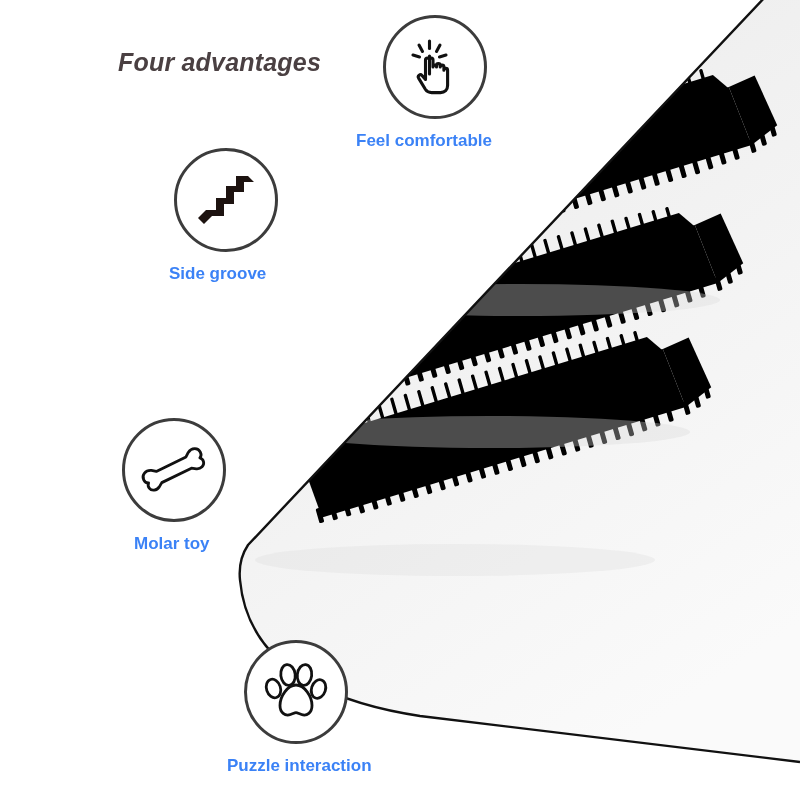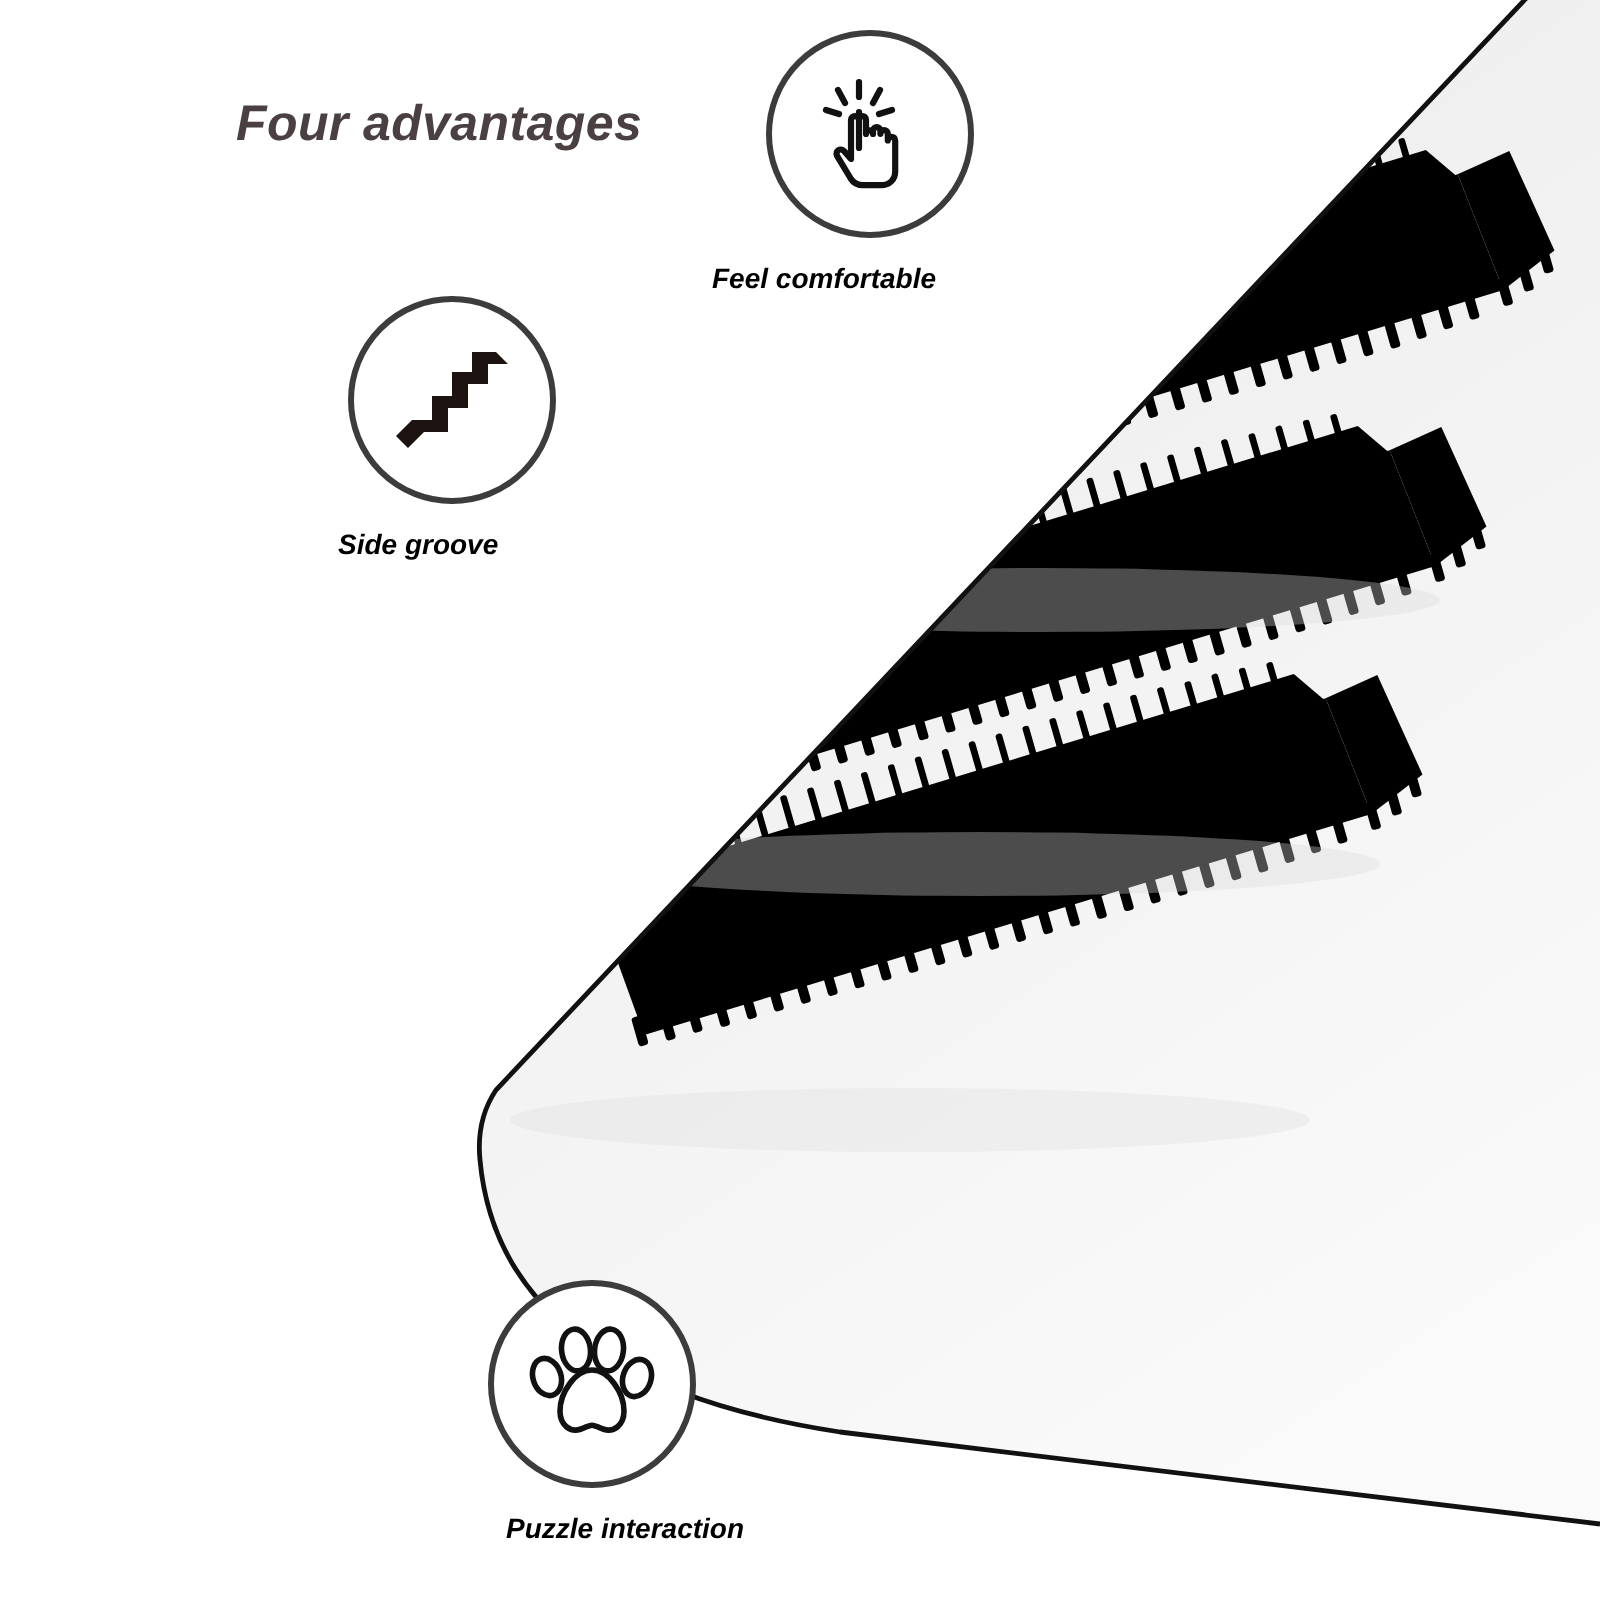--- a/index.html
+++ b/index.html
@@ -50,35 +50,34 @@
     box-sizing: border-box;
     background: #ffffff;
     display: flex;
     align-items: center;
     justify-content: center;
   }
   .badge-circle svg { display: block; }
   .badge-label {
     position: absolute;
     top: 116px;
-    font-size: 14px;
-    font-style: italic;
+    font-size: 17px;
     font-weight: bold;
-    color: #000000;
+    color: #3b82f6;
     white-space: nowrap;
   }
 
   #badge-feel       { left: 383px; top: 15px; }
   #badge-feel .badge-label   { left: -27px; }
   #badge-groove     { left: 174px; top: 148px; text-align: center; }
   #badge-groove .badge-label { left: -5px; }
   #badge-molar      { left: 122px; top: 418px; }
   #badge-molar .badge-label  { left: 12px; }
   #badge-puzzle     { left: 244px; top: 640px; }
-  #badge-puzzle .badge-label { left: -17px; margin-left: 26px; }
+  #badge-puzzle .badge-label { left: -17px; }
 </style>
 </head>
 <body>
 
 <div id="canvas">
 
   <svg class="photo-panel" viewBox="0 0 800 800" width="800" height="800">
     <defs>
       <clipPath id="panelClip">
         <path d="M 800 -40 L 248 545 Q 238 560 240 580 Q 250 690 420 716 L 800 762 Z"></path>
@@ -342,20 +341,35 @@
     <div class="badge-circle">
       <svg width="68" height="68" viewBox="0 0 68 68">
 
         <path d="M6 52 L14 44 L24 44 L24 32 L34 32 L34 20 L44 20 L44 10 L56 10
                  L62 16 L52 16 L52 26 L42 26 L42 38 L32 38 L32 50 L20 50 L12 58 Z" fill="#1d1310"></path>
       </svg>
     </div>
     <div class="badge-label">Side groove</div>
   </div>
 
+  <div class="badge" id="badge-molar">
+    <div class="badge-circle">
+      <svg width="70" height="62" viewBox="0 0 70 62">
+
+        <g transform="rotate(-26 35 31)">
+          <path d="M14.5 21.5 C9.5 18.5 3.5 21 3.5 26.5 C3.5 29.3 5.2 31 6.5 31.5
+                   C5.2 32.6 4.4 34.4 4.8 36.4 C5.6 40.3 10.3 42.1 14.4 39.7
+                   L18.5 37 L51.5 37 L55.6 39.7 C59.7 42.1 64.4 40.3 65.2 36.4
+                   C65.6 34.4 64.8 32.6 63.5 31.5 C64.8 31 66.5 29.3 66.5 26.5
+                   C66.5 21 60.5 18.5 55.5 21.5 L51.5 24.5 L18.5 24.5 Z" fill="#ffffff" stroke="#111111" stroke-width="2.8" stroke-linejoin="round"></path>
+        </g>
+      </svg>
+    </div>
+    <div class="badge-label">Molar toy</div>
+  </div>
 
   <div class="badge" id="badge-puzzle">
     <div class="badge-circle">
       <svg width="66" height="66" viewBox="0 0 66 66">
         <g fill="#ffffff" stroke="#111111" stroke-width="2.8">
 
           <ellipse cx="10.5" cy="29.5" rx="7" ry="9.5" transform="rotate(-18 10.5 29.5)"></ellipse>
           <ellipse cx="25" cy="16" rx="7.2" ry="10.5" transform="rotate(-7 25 16)"></ellipse>
           <ellipse cx="41.5" cy="16" rx="7.2" ry="10.5" transform="rotate(7 41.5 16)"></ellipse>
           <ellipse cx="55.5" cy="30" rx="7" ry="9.5" transform="rotate(18 55.5 30)"></ellipse>

